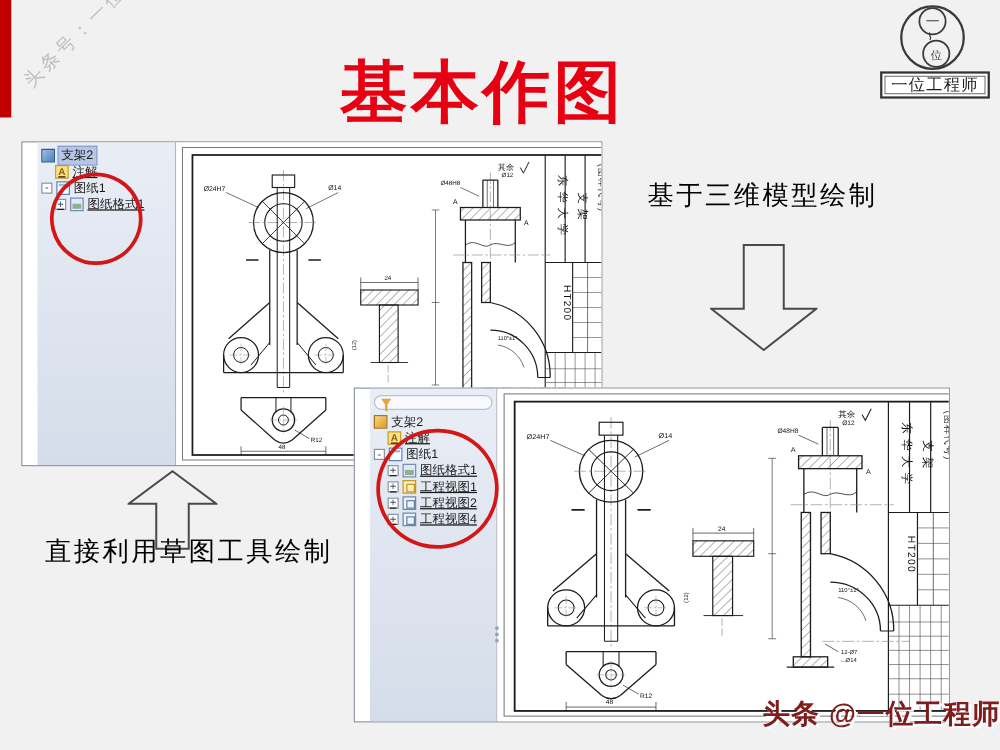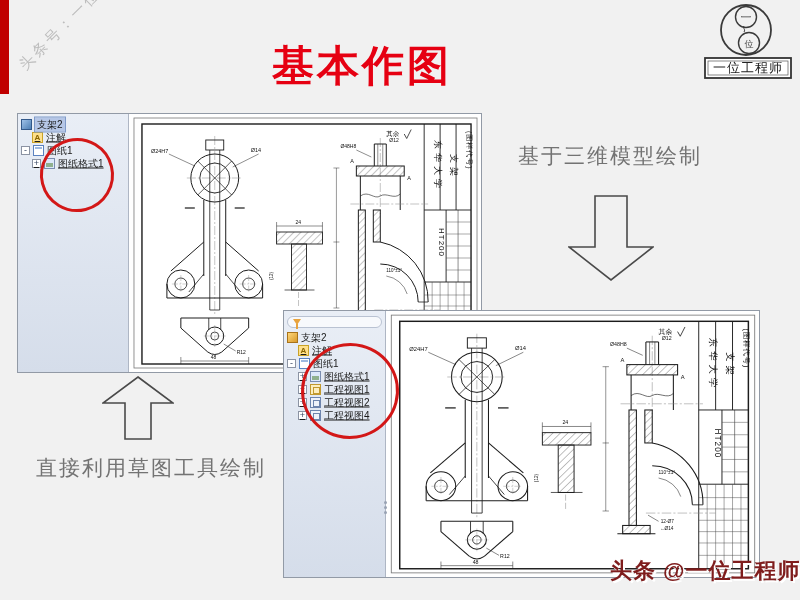--- a/index.html
+++ b/index.html
@@ -15,35 +15,35 @@
   .red-bar{left:0;top:0;width:9px;height:94px;background:#c00000;}
 
   
   .watermark{
     left:22px;top:58px;transform:rotate(-45deg);transform-origin:left center;
     font-size:15px;letter-spacing:3px;color:#bdbdbd;white-space:nowrap;
   }
 
   
   .slide-title{
-    left:272px;top:38px;font-size:42px;font-weight:800;color:#e60012;
+    left:272px;top:38px;font-size:54px;font-weight:800;color:#e60012;
     letter-spacing:3px;white-space:nowrap;
   }
 
   
   .logo{left:700px;top:2px;width:96px;height:80px;}
   .logo svg{display:block;}
 
   
   .callout{
-    color:#737373;font-size:21px;letter-spacing:2px;white-space:nowrap;
+    color:#000000;font-size:21px;letter-spacing:2px;white-space:nowrap;
     font-family:"Liberation Serif", serif;
   }
   .callout-right{left:518px;top:142px;}
-  .callout-left{left:36px;top:454px;}
+  .callout-left{left:36px;top:427px;}
 
   .arrow-svg{display:block;}
   .arrow-down{left:568px;top:195px;}
   .arrow-up{left:102px;top:376px;}
 
   
   .footer-brand{
     left:610px;top:556px;z-index:30;
     font-size:22px;font-weight:bold;color:#7f1d1d;letter-spacing:1px;
     text-shadow:2px 2px 0 #ffffff;white-space:nowrap;
@@ -53,21 +53,21 @@
   .shot{
     background:#fff;border:1px solid #929aa6;box-sizing:border-box;
     display:flex;
   }
   .shot1{left:17px;top:113px;width:465px;height:260px;z-index:5;}
   .shot2{left:283px;top:310px;width:477px;height:268px;z-index:10;}
 
   .tree-panel{
     position:relative;box-sizing:border-box;height:100%;
     background:linear-gradient(#e9eef6,#d5ddea);
-    border-right:1px solid #aeb6c4;padding-top:4px;flex:0 0 auto;
+    border-right:1px solid #aeb6c4;padding-top:4px;flex:0 0 auto;margin-left:12px;
   }
   .shot1 .tree-panel{width:111px;}
   .shot2 .tree-panel{width:102px;}
 
   .tree-pill{
     margin:1px 3px 3px 3px;height:12px;border-radius:6px;
     background:#f7f9fc;border:1px solid #b9c2d2;
     display:flex;align-items:center;padding-left:5px;box-sizing:border-box;
   }
   .funnel{width:0;height:0;border-left:4px solid transparent;border-right:4px solid transparent;border-top:6px solid #e8a33d;position:relative;}

